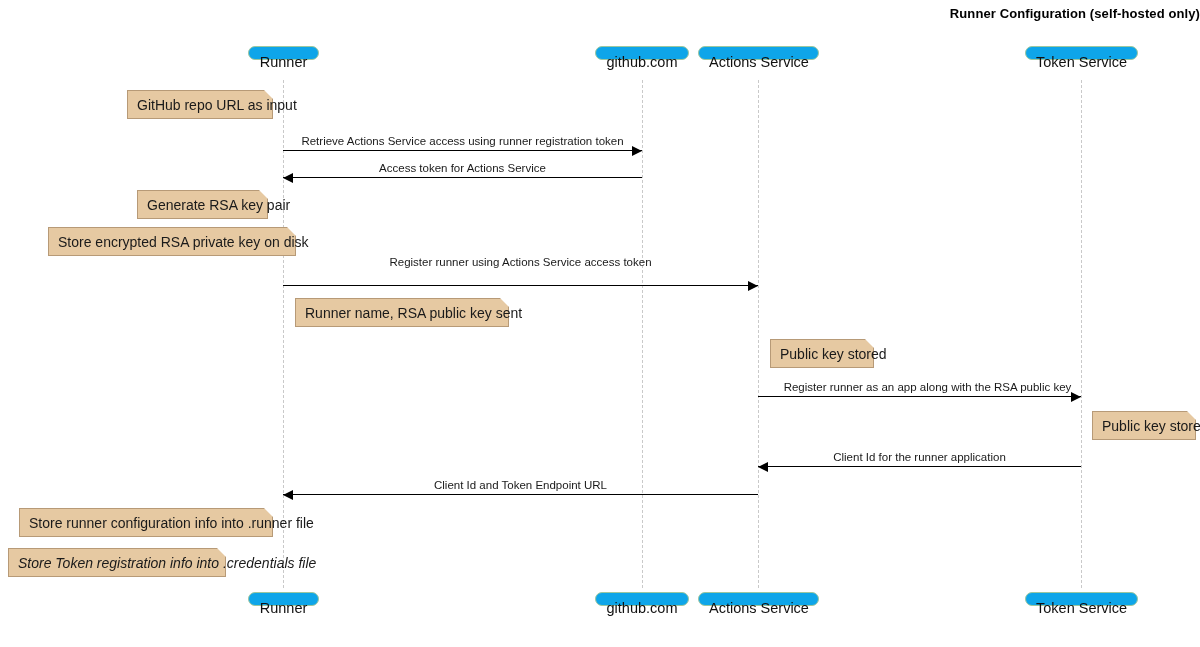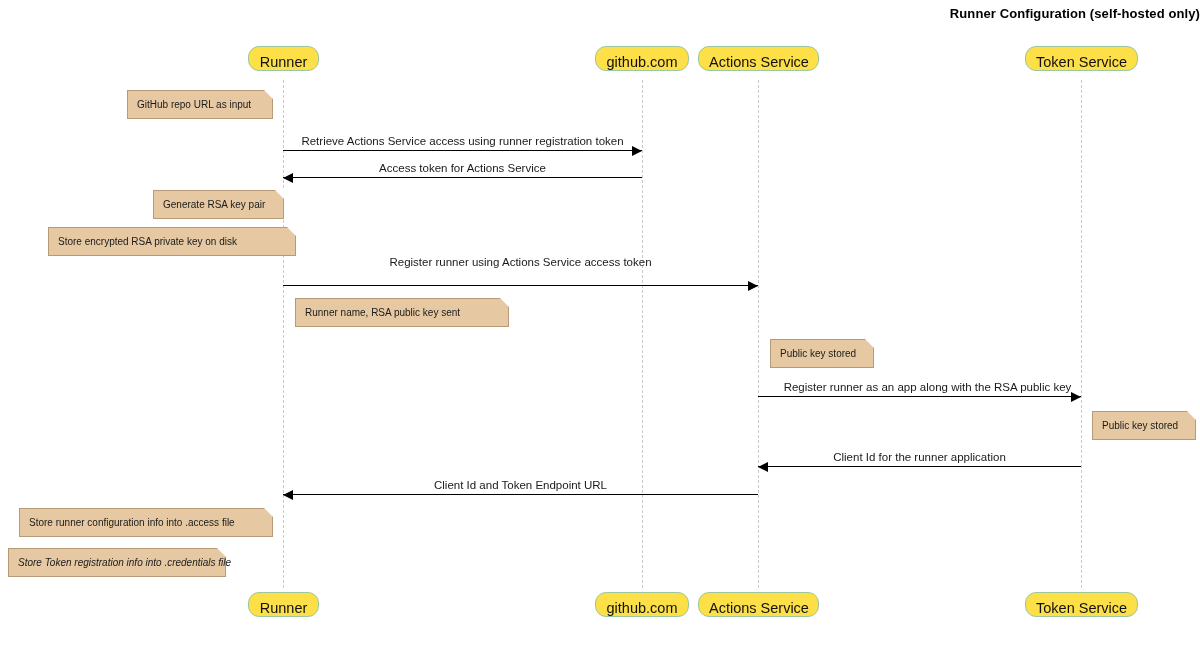--- a/index.html
+++ b/index.html
@@ -31,38 +31,38 @@
   }
   .lifeline {
     position: absolute;
     width: 0;
     border-left: 1px dashed #c9c9c9;
     top: 80px;
     height: 508px;
   }
   .participant {
     position: absolute;
-    background: #fde047;
+    background: #0ea5e9;
     border: 1px solid #9cc79f;
     border-radius: 11px;
-    height: 25px;
+    height: 14px;
     line-height: 31px;
     text-align: center;
     font-size: 14.5px;
     color: #111111;
     box-sizing: border-box;
     white-space: nowrap;
     padding: 0 10px;
   }
   .note {
     position: absolute;
     background: #e6c9a2;
     border: 1px solid #b79a77;
     box-sizing: border-box;
-    font-size: 10px;
+    font-size: 14px;
     color: #1a1a1a;
     line-height: 28px;
     height: 29px;
     padding: 0 9px;
     white-space: nowrap;
   }
   .note .fold {
     position: absolute;
     top: -1px;
     right: -1px;
@@ -159,22 +159,22 @@
       <div class="msg-label" style="left: 766px; width: 323px; top: 381px;">Register runner as an app along with the RSA public key</div>
       <div class="msg" style="left: 758px; width: 323px; top: 466px;"></div>
       <div class="arrowhead left" style="top: 462px; left: 758px;"></div>
       <div class="msg-label" style="left: 758px; width: 323px; top: 451px;">Client Id for the runner application</div>
       <div class="msg" style="left: 283px; width: 475px; top: 494px;"></div>
       <div class="arrowhead left" style="top: 490px; left: 283px;"></div>
       <div class="msg-label" style="left: 283px; width: 475px; top: 479px;">Client Id and Token Endpoint URL</div>
     </div>
   <div id="notes-layer">
       <div class="note" style="left: 127px; top: 90px; width: 146px;"><span>GitHub repo URL as input</span><span class="fold"></span><span class="fold-edge"></span></div>
-      <div class="note" style="left: 153px; top: 190px; width: 131px;"><span>Generate RSA key pair</span><span class="fold"></span><span class="fold-edge"></span></div>
+      <div class="note" style="left: 137px; top: 190px; width: 131px;"><span>Generate RSA key pair</span><span class="fold"></span><span class="fold-edge"></span></div>
       <div class="note" style="left: 48px; top: 227px; width: 248px;"><span>Store encrypted RSA private key on disk</span><span class="fold"></span><span class="fold-edge"></span></div>
       <div class="note" style="left: 295px; top: 298px; width: 214px;"><span>Runner name, RSA public key sent</span><span class="fold"></span><span class="fold-edge"></span></div>
       <div class="note" style="left: 770px; top: 339px; width: 104px;"><span>Public key stored</span><span class="fold"></span><span class="fold-edge"></span></div>
       <div class="note" style="left: 1092px; top: 411px; width: 104px;"><span>Public key stored</span><span class="fold"></span><span class="fold-edge"></span></div>
-      <div class="note" style="left: 19px; top: 508px; width: 254px;"><span>Store runner configuration info into .access file</span><span class="fold"></span><span class="fold-edge"></span></div>
+      <div class="note" style="left: 19px; top: 508px; width: 254px;"><span>Store runner configuration info into .runner file</span><span class="fold"></span><span class="fold-edge"></span></div>
       <div class="note" style="left: 8px; top: 548px; width: 218px; font-style: italic;"><span>Store Token registration info into .credentials file</span><span class="fold"></span><span class="fold-edge"></span></div>
     </div>
 
 </div>
 
 </body></html>

